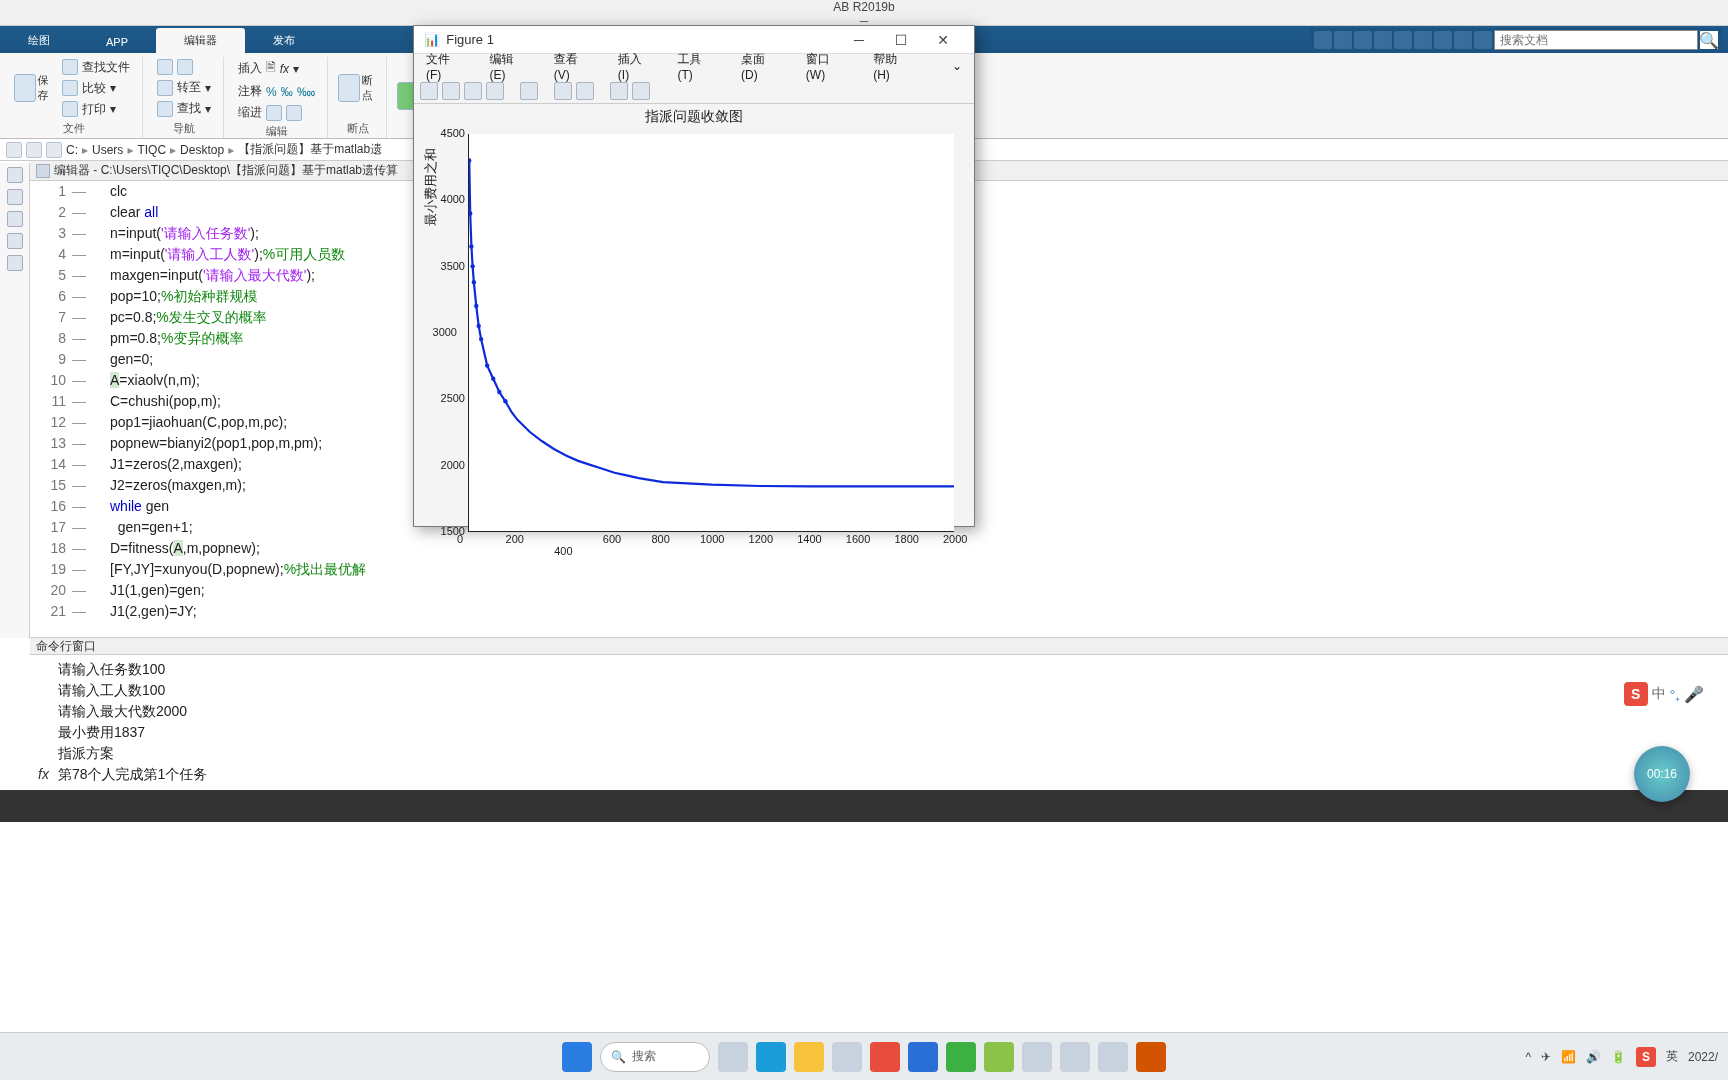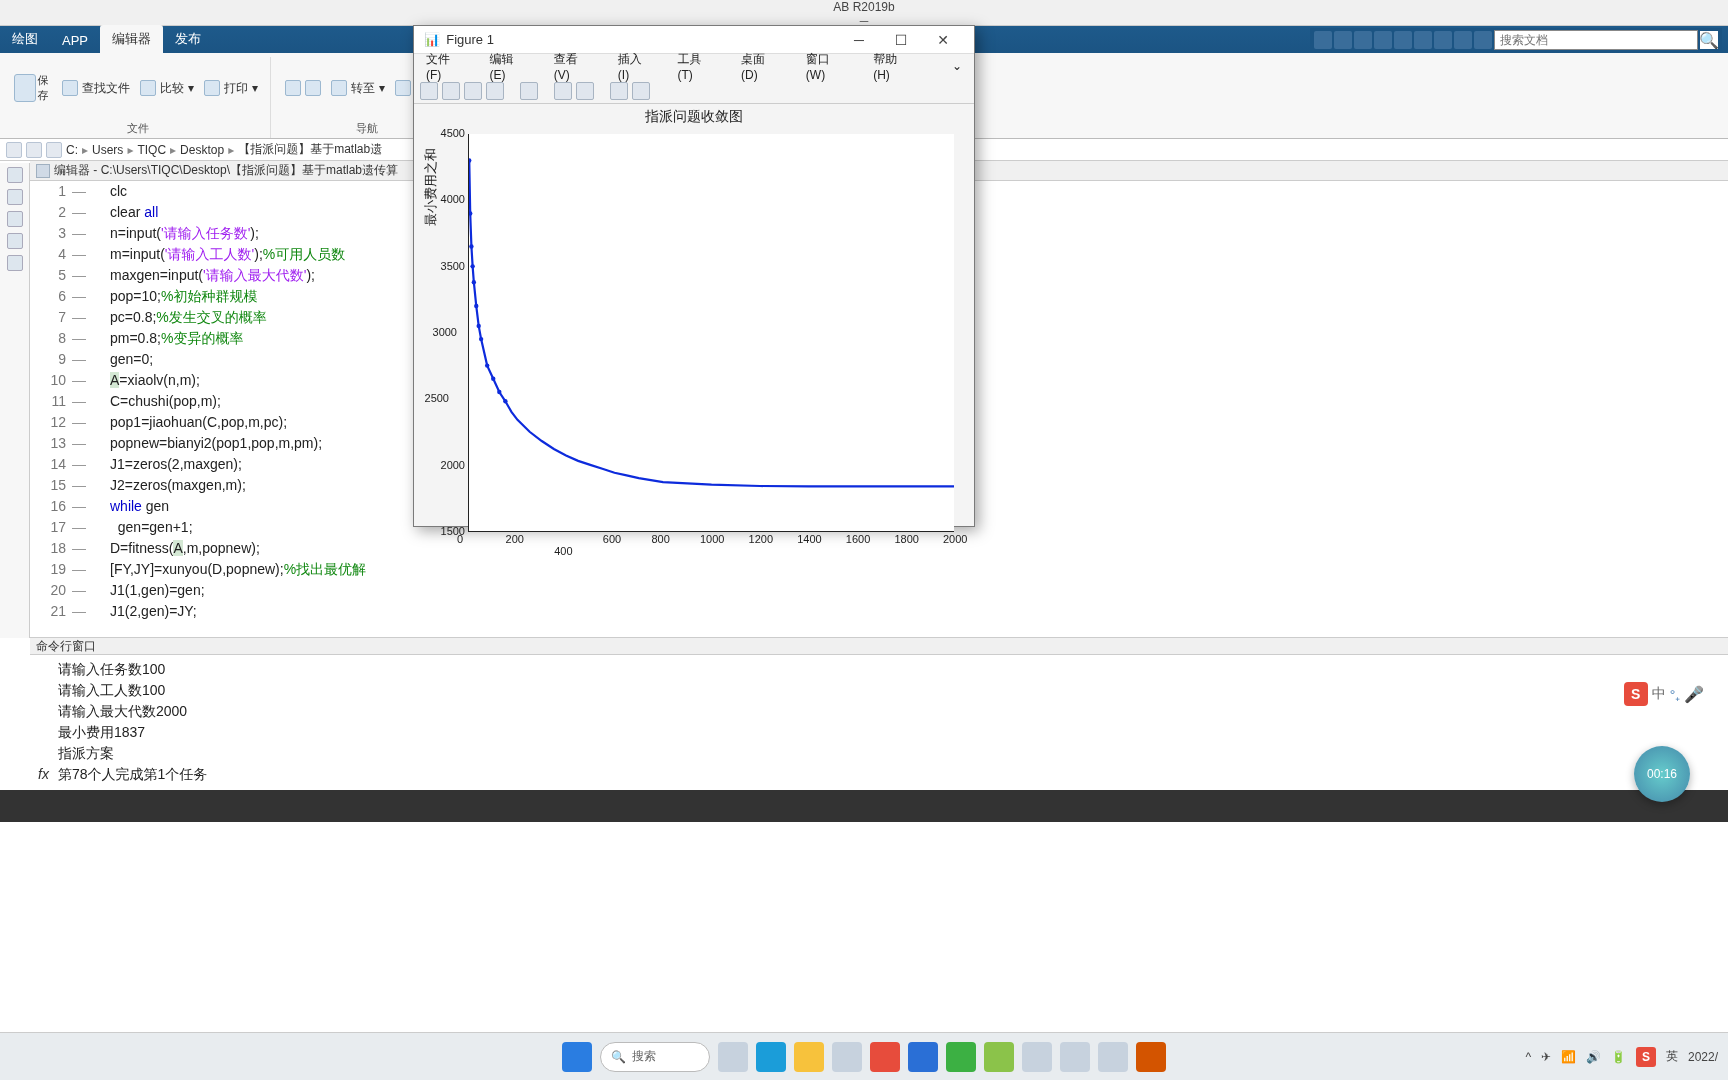--- a/index.html
+++ b/index.html
@@ -5,31 +5,31 @@
 * { margin: 0; padding: 0; box-sizing: border-box; font-family: "Microsoft YaHei", Arial, sans-serif; }
 body { width: 1728px; height: 1080px; background: #fff; overflow: hidden; position: relative; }
 
 
 .titlebar { height: 26px; background: #f0f0f0; display: flex; align-items: center; padding: 0 6px; font-size: 12px; color: #444; border-bottom: 1px solid #ccc; flex-direction: column; }
 .titlebar .spacer { flex: 1; }
 .titlebar .win-btn { width: 34px; height: 22px; display: flex; align-items: center; justify-content: center; color: #555; }
 
 
 .toolstrip { height: 27px; background: linear-gradient(#1e5a8b,#1b5483); display: flex; align-items: flex-end; }
-.toolstrip .tab { color: #fff; font-size: 13px; padding: 5px 12px; background: transparent; }
+.toolstrip .tab { color: #fff; font-size: 11px; padding: 5px 28px; background: transparent; }
 .toolstrip .tab.active { background: #f7f7f7; color: #333; border-radius: 3px 3px 0 0; }
 
 
 .ribbon { height: 86px; background: #f7f7f7; border-bottom: 1px solid #bbb; display: flex; align-items: stretch; padding: 4px 6px 0 6px; gap: 2px; }
 .ribbon .group { display: flex; flex-direction: column; align-items: center; border-right: 1px solid #ddd; padding: 0 8px; }
 .ribbon .group-body { flex: 1; display: flex; gap: 4px; align-items: center; }
 .ribbon .group-label { font-size: 11px; color: #555; padding: 2px 0; }
 .ribbon .vbtn { width: 40px; display: flex; flex-direction: row; align-items: center; gap: 2px; font-size: 11px; color: #333; }
 .ribbon .vbtn .ico { width: 28px; height: 28px; background: #d9e6f2; border: 1px solid #9cb8d0; border-radius: 3px; }
-.ribbon .col { display: flex; flex-direction: row; gap: 2px; }
+.ribbon .col { display: flex; flex-direction: column; gap: 2px; }
 .ribbon .smallbtn { display: flex; align-items: center; gap: 4px; font-size: 12px; color: #333; padding: 1px 4px; }
 .ribbon .smallbtn .ico { width: 16px; height: 16px; background: #d9e6f2; border: 1px solid #9cb8d0; border-radius: 2px; }
 
 
 .quickbar { position: absolute; top: 28px; right: 6px; height: 24px; display: flex; align-items: center; gap: 2px; background: #1b5483; padding: 0 4px; }
 .quickbar .qico { width: 18px; height: 18px; background: #3a6d9a; border-radius: 2px; }
 .quickbar .search { width: 204px; height: 20px; background: #fff; border: 1px solid #888; font-size: 12px; padding: 1px 5px; color: #888; }
 .quickbar .mag { width: 18px; height: 18px; color: #234; display:flex; align-items:center; justify-content:center; background:#fff; border-left:none;}
 
 
@@ -339,21 +339,21 @@
         <circle cx="7.29" cy="172.46666666666667" r="2.2" fill="#0d2bdc"></circle>
         <circle cx="9.72" cy="192.36666666666665" r="2.2" fill="#0d2bdc"></circle>
         <circle cx="12.15" cy="205.63333333333333" r="2.2" fill="#0d2bdc"></circle>
         <circle cx="18.224999999999998" cy="232.16666666666666" r="2.2" fill="#0d2bdc"></circle>
         <circle cx="24.3" cy="245.43333333333334" r="2.2" fill="#0d2bdc"></circle>
         <circle cx="30.375" cy="258.70000000000005" r="2.2" fill="#0d2bdc"></circle>
         <circle cx="36.449999999999996" cy="267.9866666666667" r="2.2" fill="#0d2bdc"></circle>
       </svg>
   <div class="ytick" style="right: 100%; margin-right: 4px; top: 391px;">1500</div>
       <div class="ytick" style="right: 100%; margin-right: 4px; top: 324.667px;">2000</div>
-      <div class="ytick" style="right: 100%; margin-right: 20px; top: 258.333px;">2500</div>
+      <div class="ytick" style="right: 100%; margin-right: 4px; top: 258.333px;">2500</div>
       <div class="ytick" style="right: 100%; margin-right: 12px; top: 192px;">3000</div>
       <div class="ytick" style="right: 100%; margin-right: 4px; top: 125.667px;">3500</div>
       <div class="ytick" style="right: 100%; margin-right: 4px; top: 59.3333px;">4000</div>
       <div class="ytick" style="right: 100%; margin-right: 4px; top: -7px;">4500</div>
       <div class="xtick" style="top: 100%; margin-top: 2px; left: -12px;">0</div>
       <div class="xtick" style="top: 100%; margin-top: 2px; left: 36.6px;">200</div>
       <div class="xtick" style="top: 100%; margin-top: 14px; left: 85.2px;">400</div>
       <div class="xtick" style="top: 100%; margin-top: 2px; left: 133.8px;">600</div>
       <div class="xtick" style="top: 100%; margin-top: 2px; left: 182.4px;">800</div>
       <div class="xtick" style="top: 100%; margin-top: 2px; left: 231px;">1000</div>

